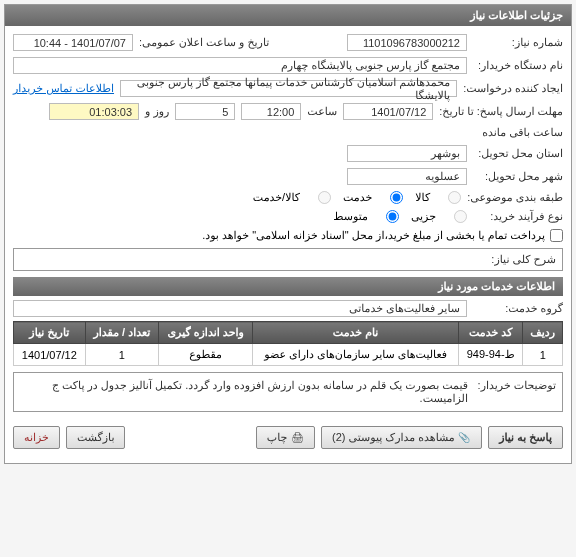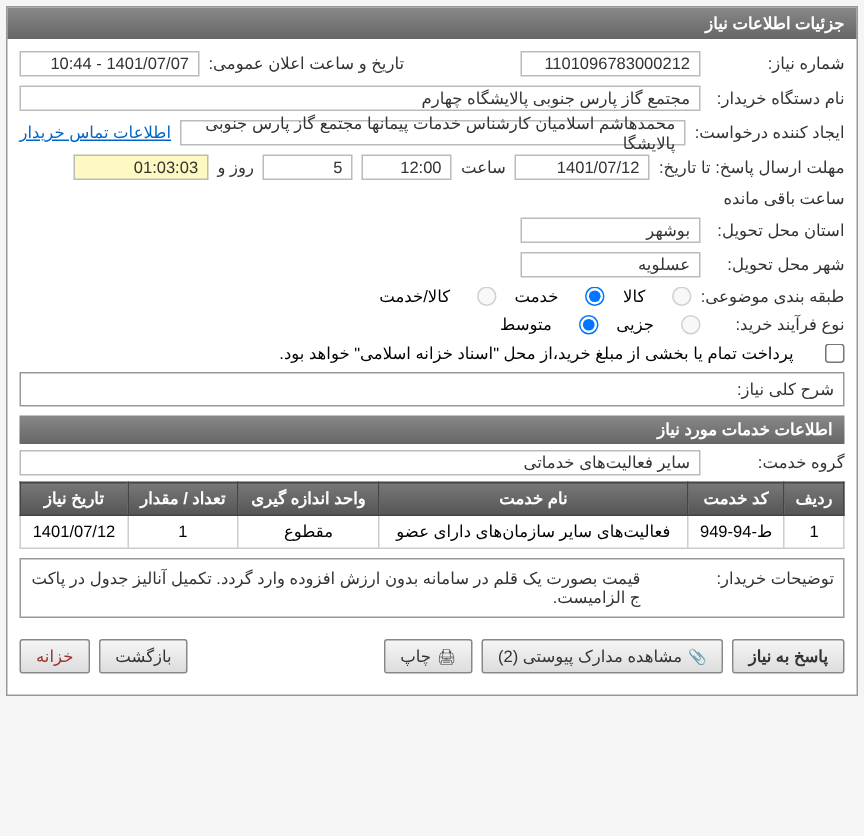--- a/index.html
+++ b/index.html
@@ -68,21 +68,21 @@
 .radio-item {
   display: inline-flex;
   align-items: center;
   gap: 18px;
   cursor: pointer;
 }
 .radio-item input { cursor: pointer; }
 .check-item {
   display: inline-flex;
   align-items: flex-end;
-  gap: 21px;
+  gap: 5px;
 }
 .check-item input { cursor: pointer; }
 .inner-panel {
   border: 1px solid #999;
   margin: 6px 0;
 }
 .section-title {
   background: linear-gradient(to bottom, #888, #666);
   color: #fff;
   padding: 3px 8px;
@@ -109,21 +109,21 @@
   background: #fff;
 }
 .note-box {
   border: 1px solid #999;
   padding: 6px;
   margin-top: 6px;
   display: flex;
   gap: 8px;
   align-items: flex-start;
 }
-.note-box .label { min-width: 80px; margin-left: 41px; }
+.note-box .label { min-width: 80px; }
 .note-text {
   flex: 1;
   color: #333;
   font-size: 11px;
 }
 .btn-row {
   display: flex;
   gap: 6px;
   justify-content: flex-start;
   margin-top: 8px;

